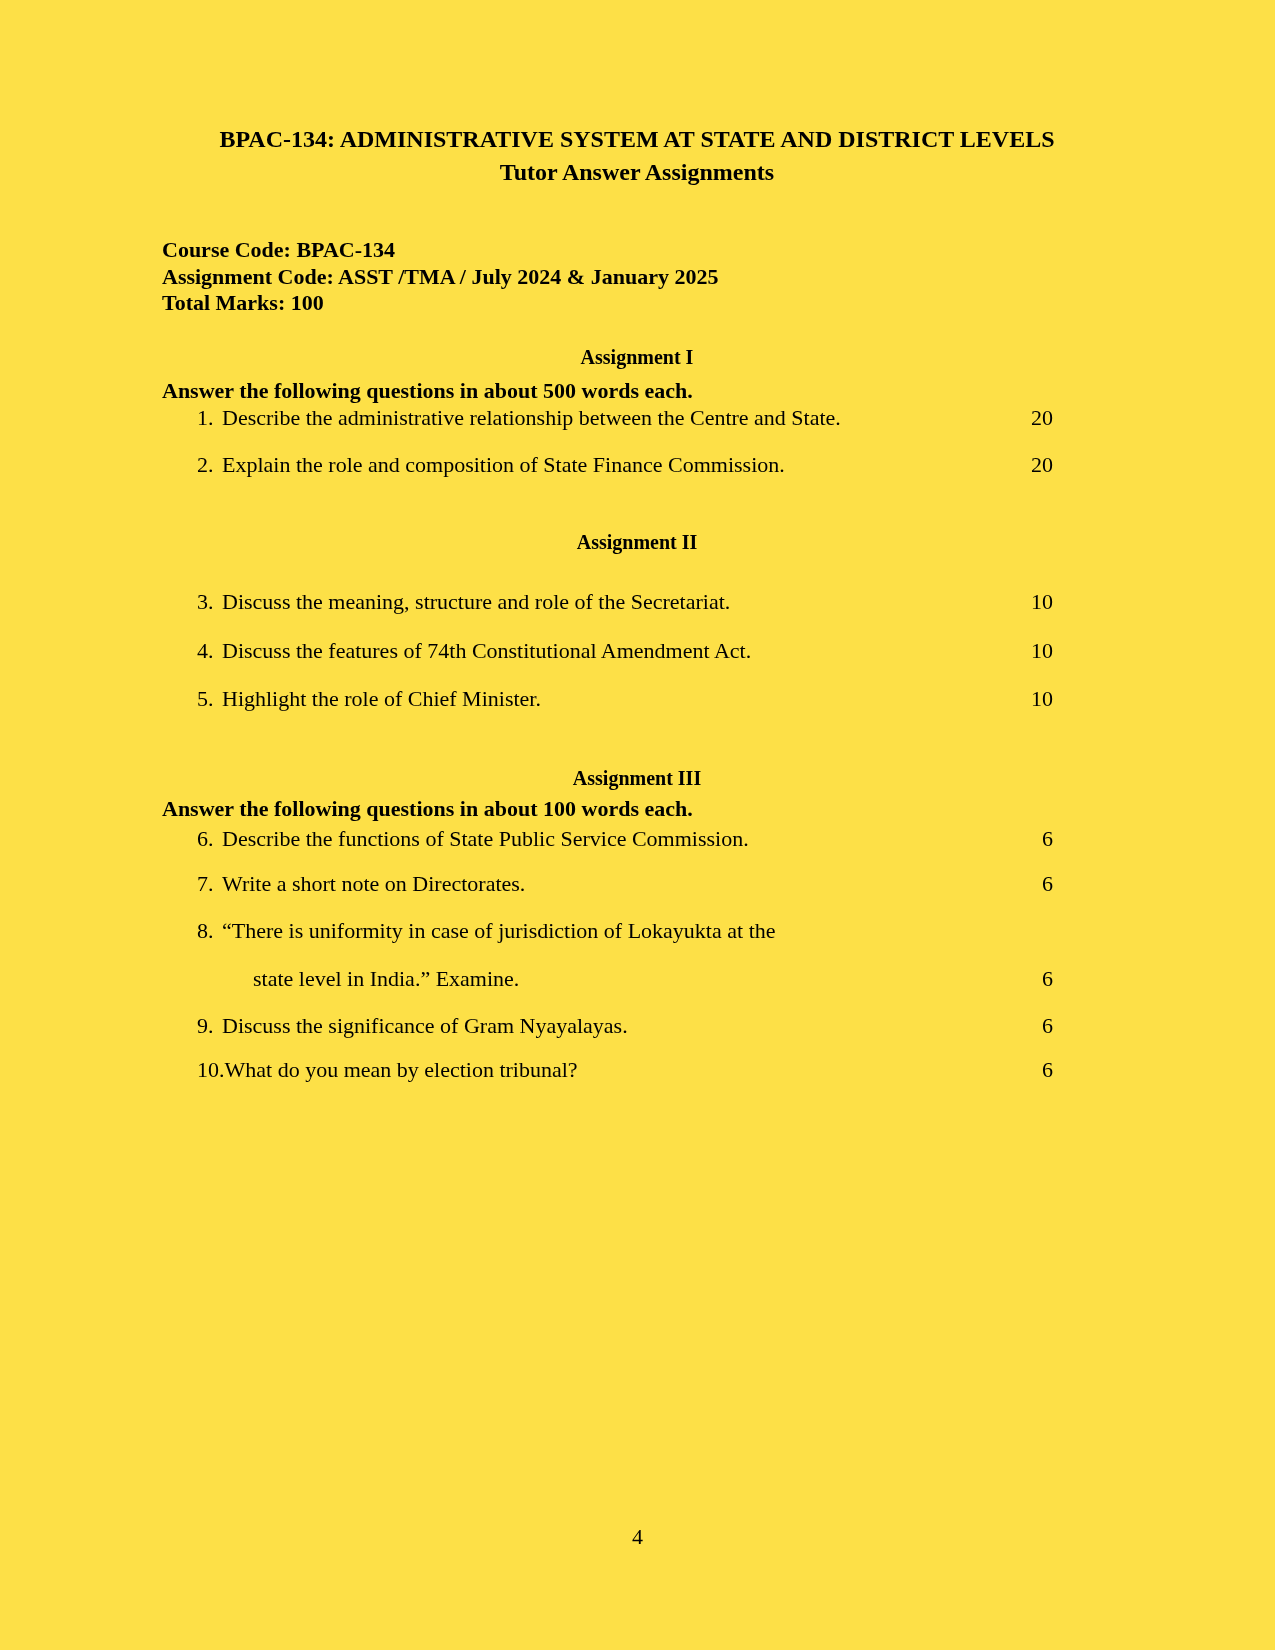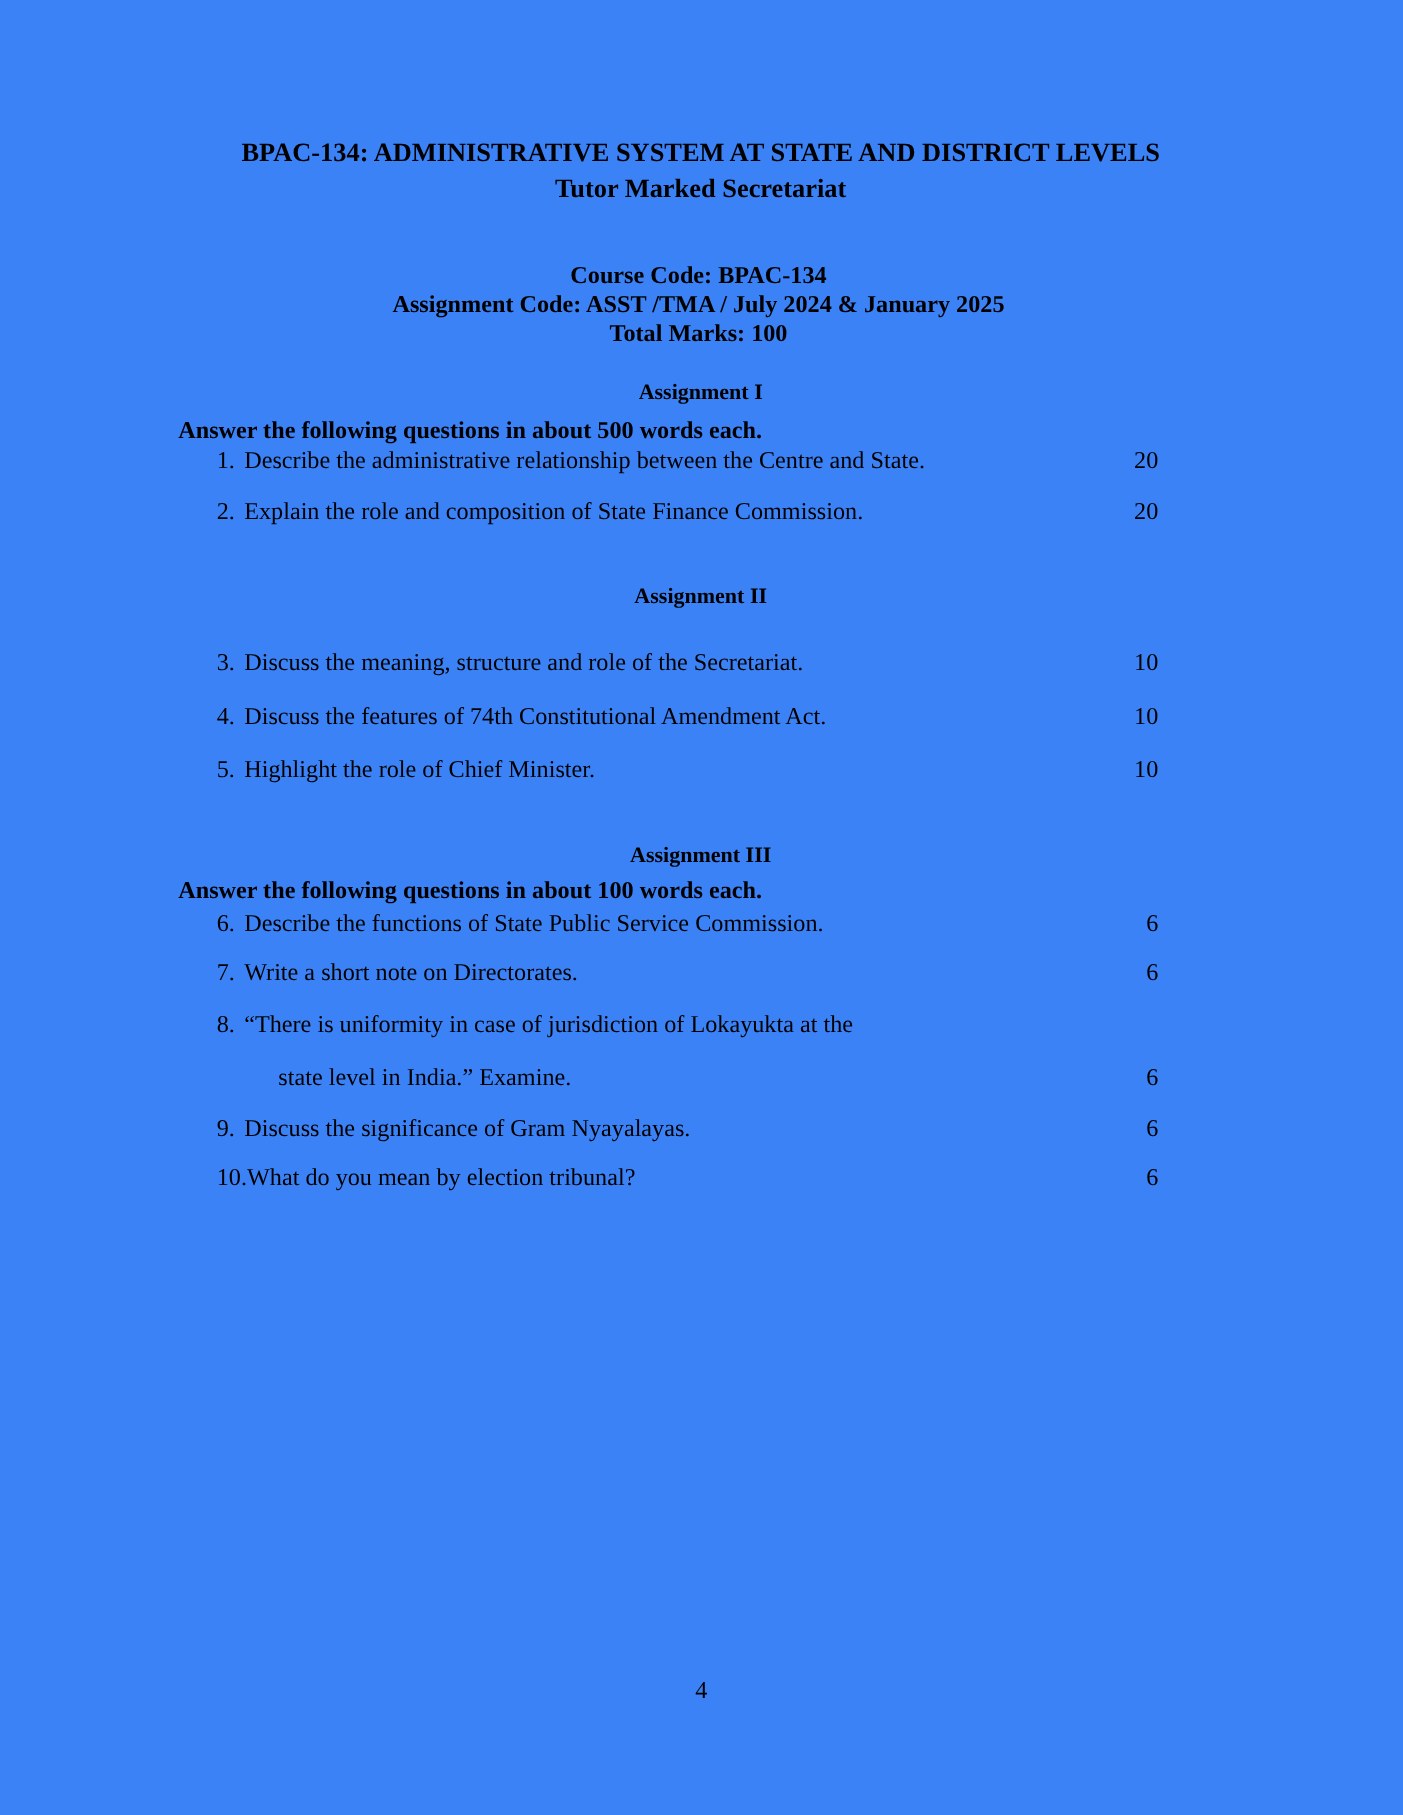--- a/index.html
+++ b/index.html
@@ -4,21 +4,21 @@
 <style>
   html, body {
     margin: 0;
     padding: 0;
     background: #ffffff;
   }
   .page {
     position: relative;
     width: 1275px;
     height: 1650px;
-    background: #3b82f6;
+    background: #fde047;
     color: #000000;
     font-family: "Liberation Serif", serif;
     overflow: hidden;
   }
   .line {
     position: absolute;
     font-size: 22px;
     line-height: 28px;
     white-space: nowrap;
   }
@@ -31,21 +31,21 @@
     font-size: 24px;
     font-weight: bold;
   }
   .heading {
     font-size: 20px;
     font-weight: bold;
   }
   .rightblock {
     left: 162px;
     width: 946px;
-    text-align: center;
+    text-align: left;
     font-weight: bold;
   }
   .instruction {
     left: 162px;
     font-weight: bold;
   }
   .qrow {
     left: 197px;
     width: 856px;
     display: flex;
@@ -73,21 +73,21 @@
     width: 1275px;
     text-align: center;
   }
 </style>
 </head>
 <body>
 
 <div class="page">
 
   <div class="line center title" style="top:125px">BPAC-134: ADMINISTRATIVE SYSTEM AT STATE AND DISTRICT LEVELS</div>
-  <div class="line center title" style="top:158px">Tutor Marked Secretariat</div>
+  <div class="line center title" style="top:158px">Tutor Answer Assignments</div>
 
   <div class="line rightblock" style="top:236px">Course Code: BPAC-134</div>
   <div class="line rightblock" style="top:263px">Assignment Code: ASST /TMA / July 2024 &amp; January 2025</div>
   <div class="line rightblock" style="top:289px">Total Marks: 100</div>
 
   <div class="line center heading" style="top:343px">Assignment I</div>
   <div class="line instruction" style="top:377px">Answer the following questions in about 500 words each.</div>
 
   <div class="line qrow" style="top:404px">
     <span class="qnum">1.</span>

